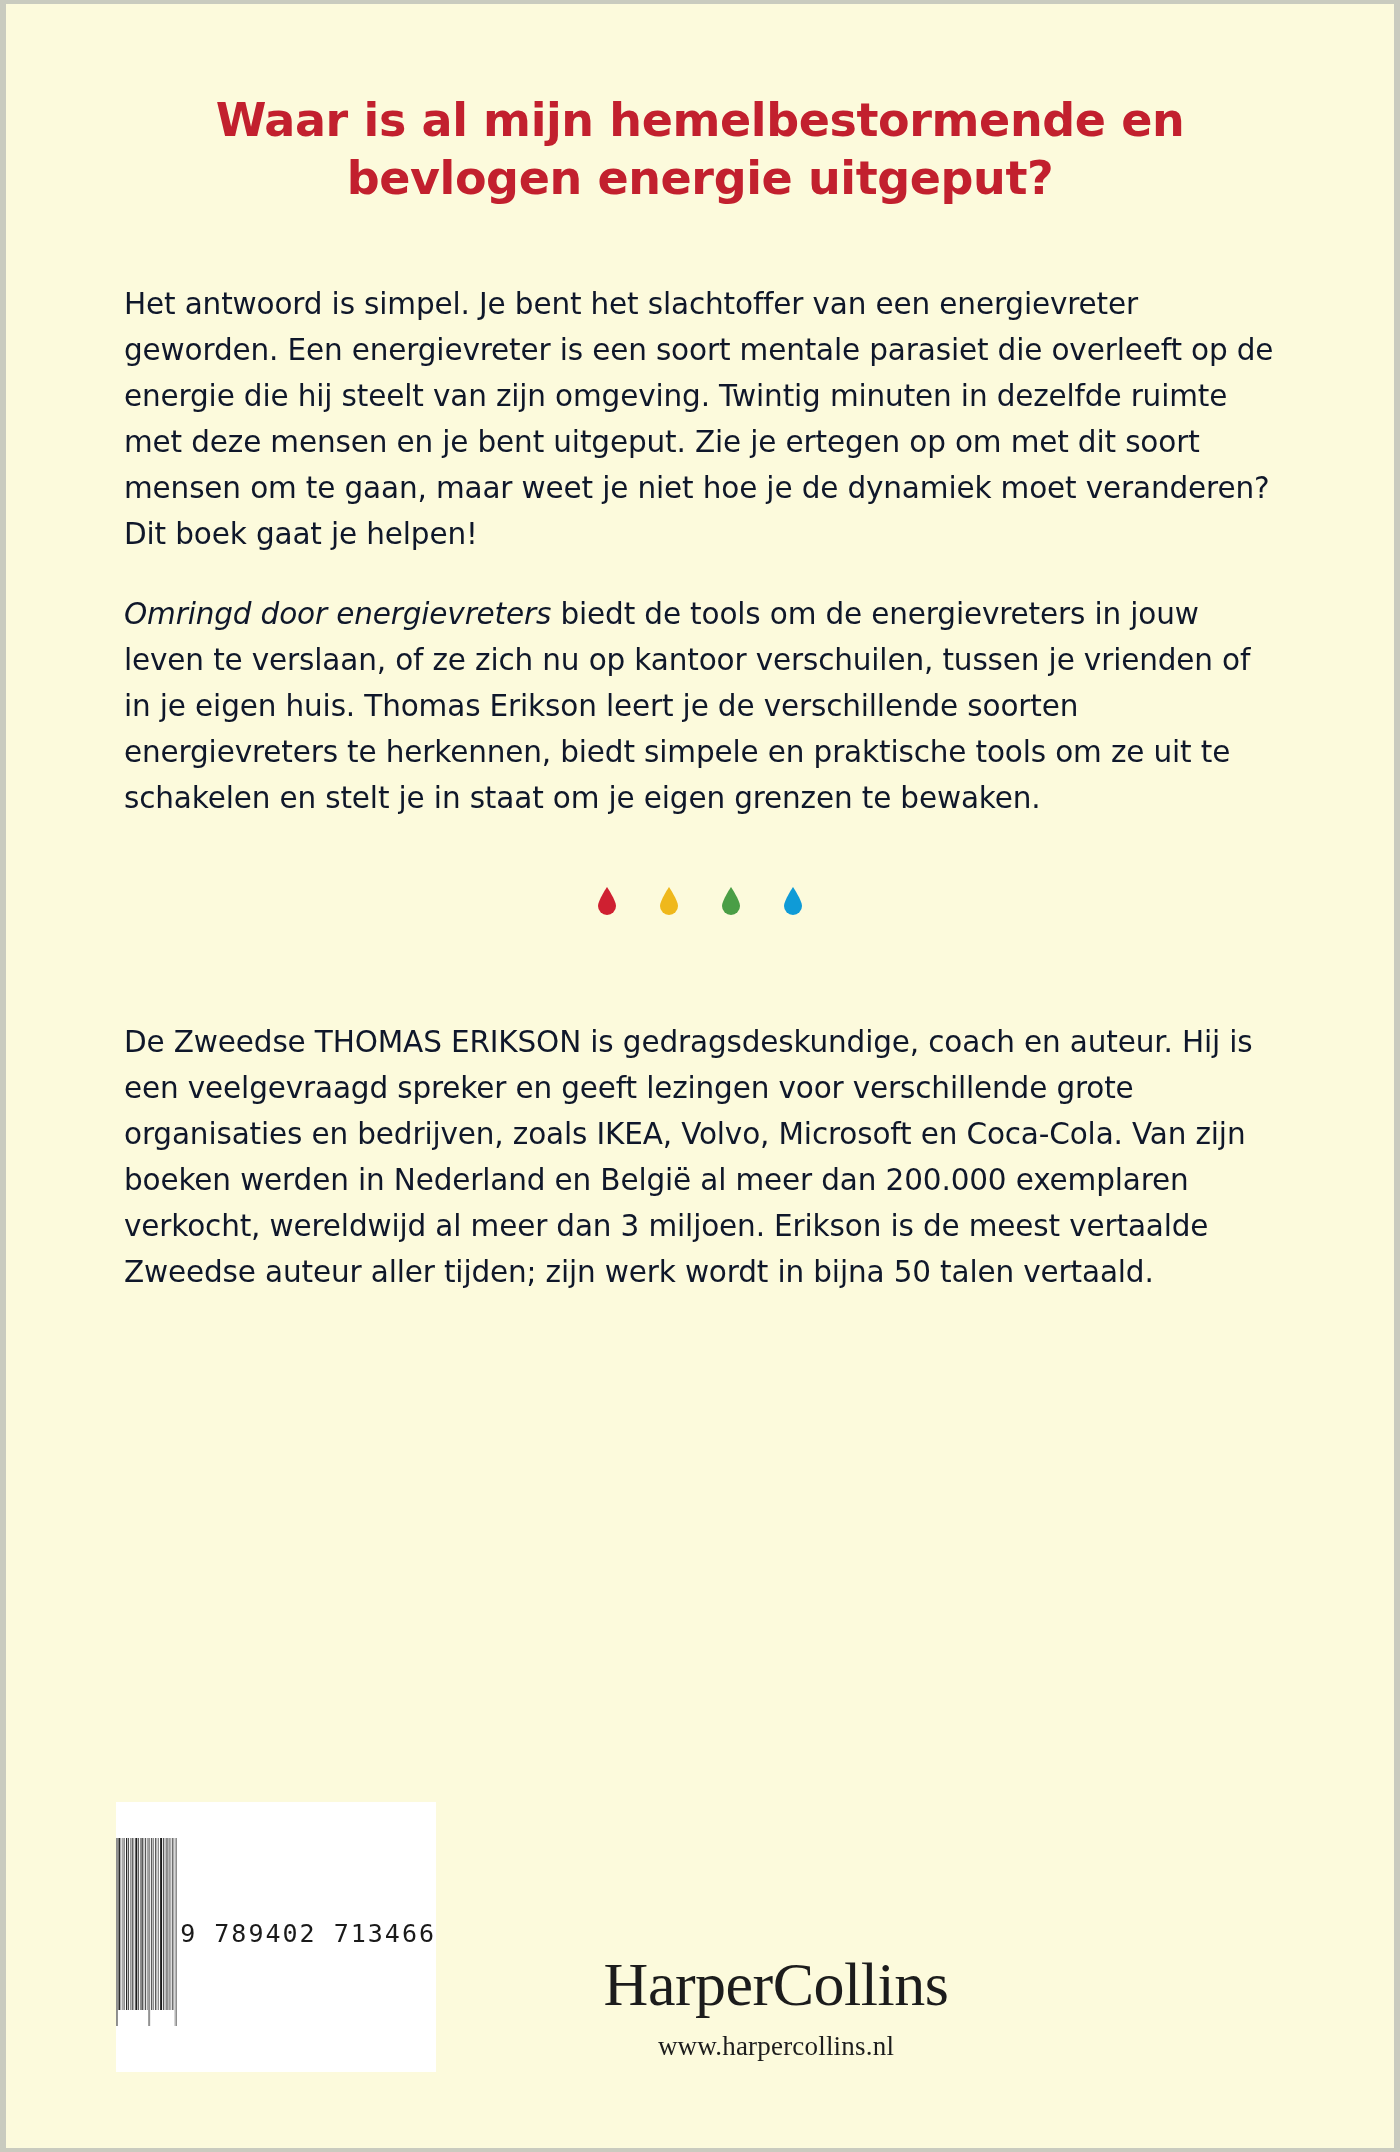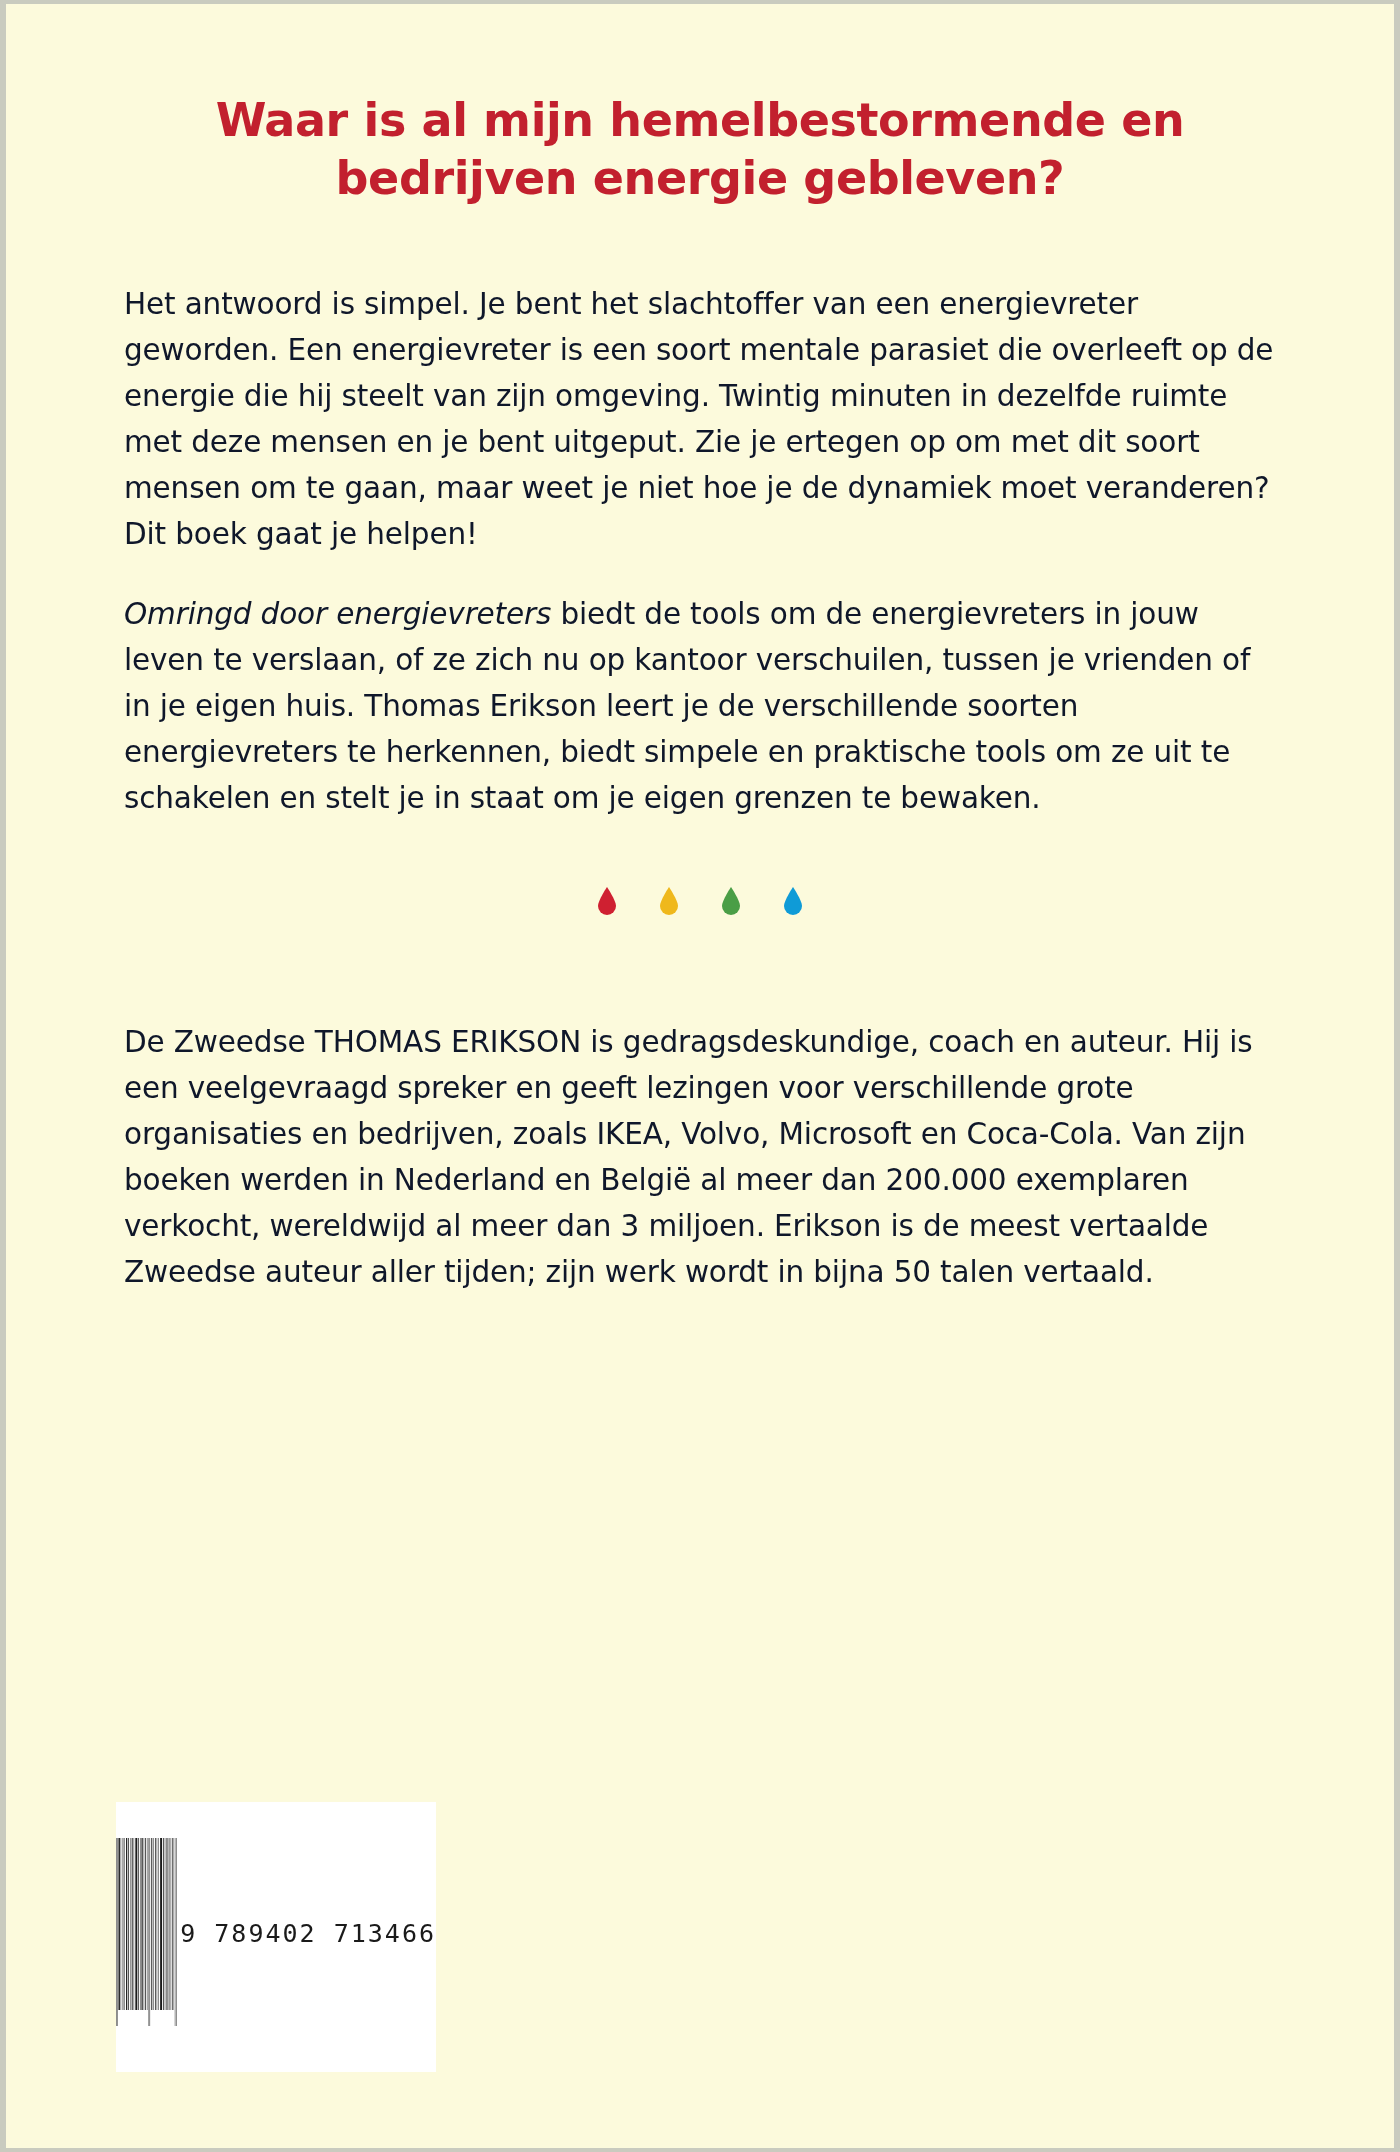--- a/index.html
+++ b/index.html
@@ -134,21 +134,21 @@
     color: #1c1c1c;
     margin-top: 16px;
     letter-spacing: 0.2px;
   }
 </style>
 </head>
 <body>
 
 <div class="book-back-cover">
 
-  <h1 class="headline">Waar is al mijn hemelbestormende en bedrijven energie gebleven?</h1>
+  <h1 class="headline">Waar is al mijn hemelbestormende en bevlogen energie uitgeput?</h1>
 
   <div class="copy-block">
 
     <p class="body-par">Het antwoord is simpel. Je bent het slachtoffer van een energievreter geworden. Een energievreter is een soort mentale parasiet die overleeft op de energie die hij steelt van zijn omgeving. Twintig minuten in dezelfde ruimte met deze mensen en je bent uitgeput. Zie je ertegen op om met dit soort mensen om te gaan, maar weet je niet hoe je de dynamiek moet veranderen? Dit boek gaat je helpen!</p>
 
     <p class="body-par"><em class="book-title-italic">Omringd door energievreters</em><span> biedt de tools om de energievreters in jouw leven te verslaan, of ze zich nu op kantoor verschuilen, tussen je vrienden of in je eigen huis. Thomas Erikson leert je de verschillende soorten energievreters te herkennen, biedt simpele en praktische tools om ze uit te schakelen en stelt je in staat om je eigen grenzen te bewaken.</span></p>
 
   </div>
 
   <div class="droplets">
@@ -215,16 +215,20 @@
           <rect x="215" y="0" width="3" height="172"></rect>
           <rect x="223" y="0" width="2" height="172"></rect>
           <rect x="230" y="0" width="4" height="172"></rect>
           <rect x="240" y="0" width="2" height="188"></rect>
           <rect x="245" y="0" width="2" height="188"></rect>
         </g>
       </svg>
       <div class="barcode-number">9 789402 713466</div>
     </div>
 
+    <div class="publisher">
+      <div class="publisher-name">HarperCollins</div>
+      <div class="publisher-url">www.harpercollins.nl</div>
+    </div>
 
   </div>
 
 </div>
 
 </body></html>

